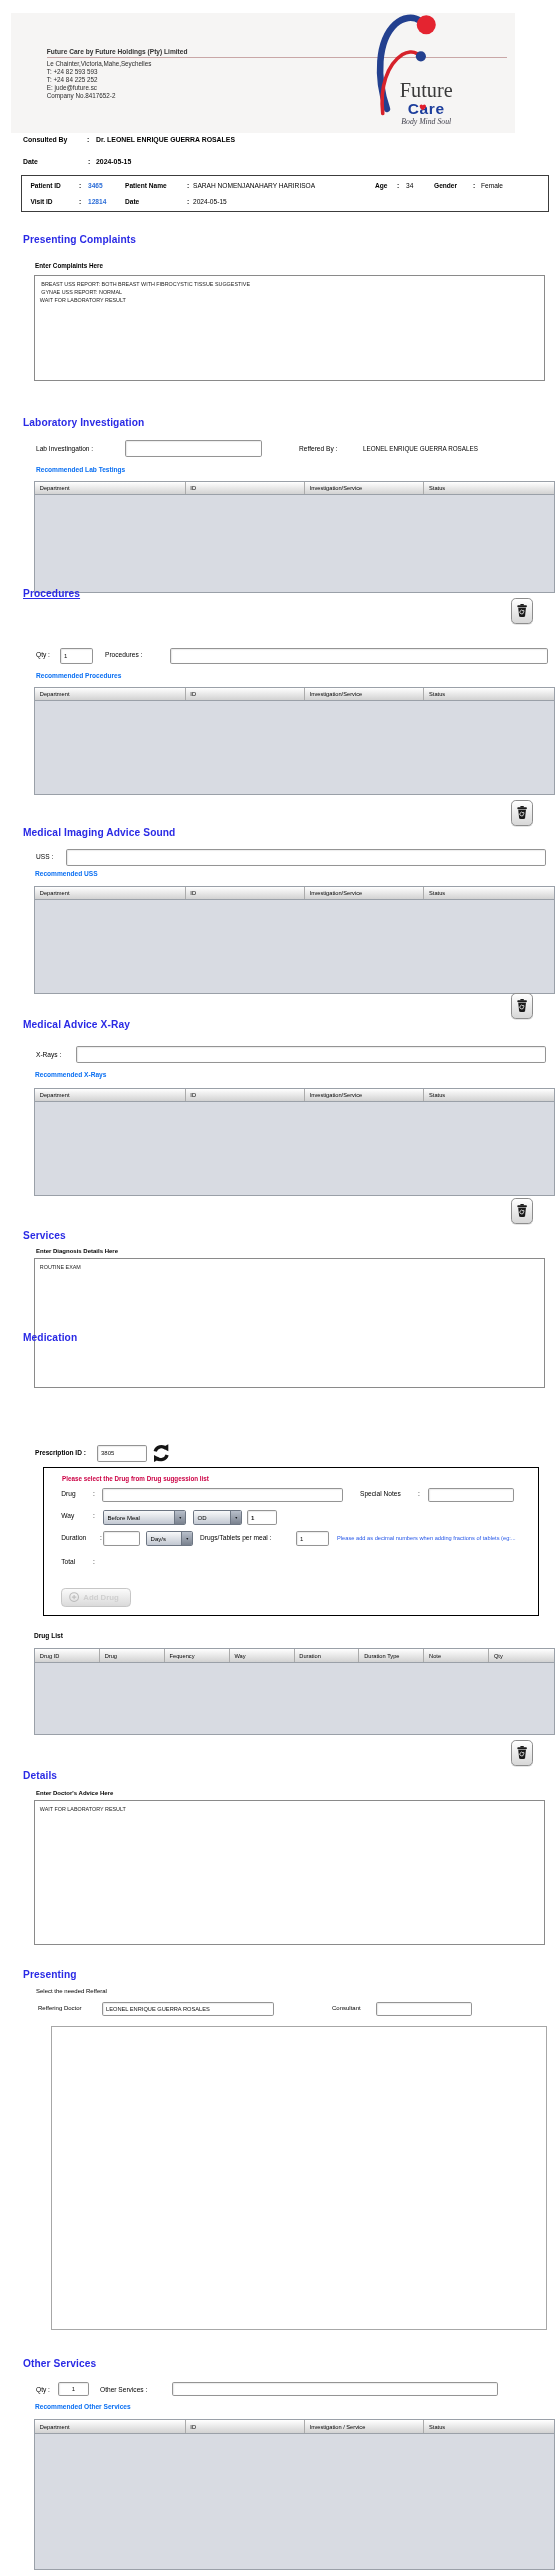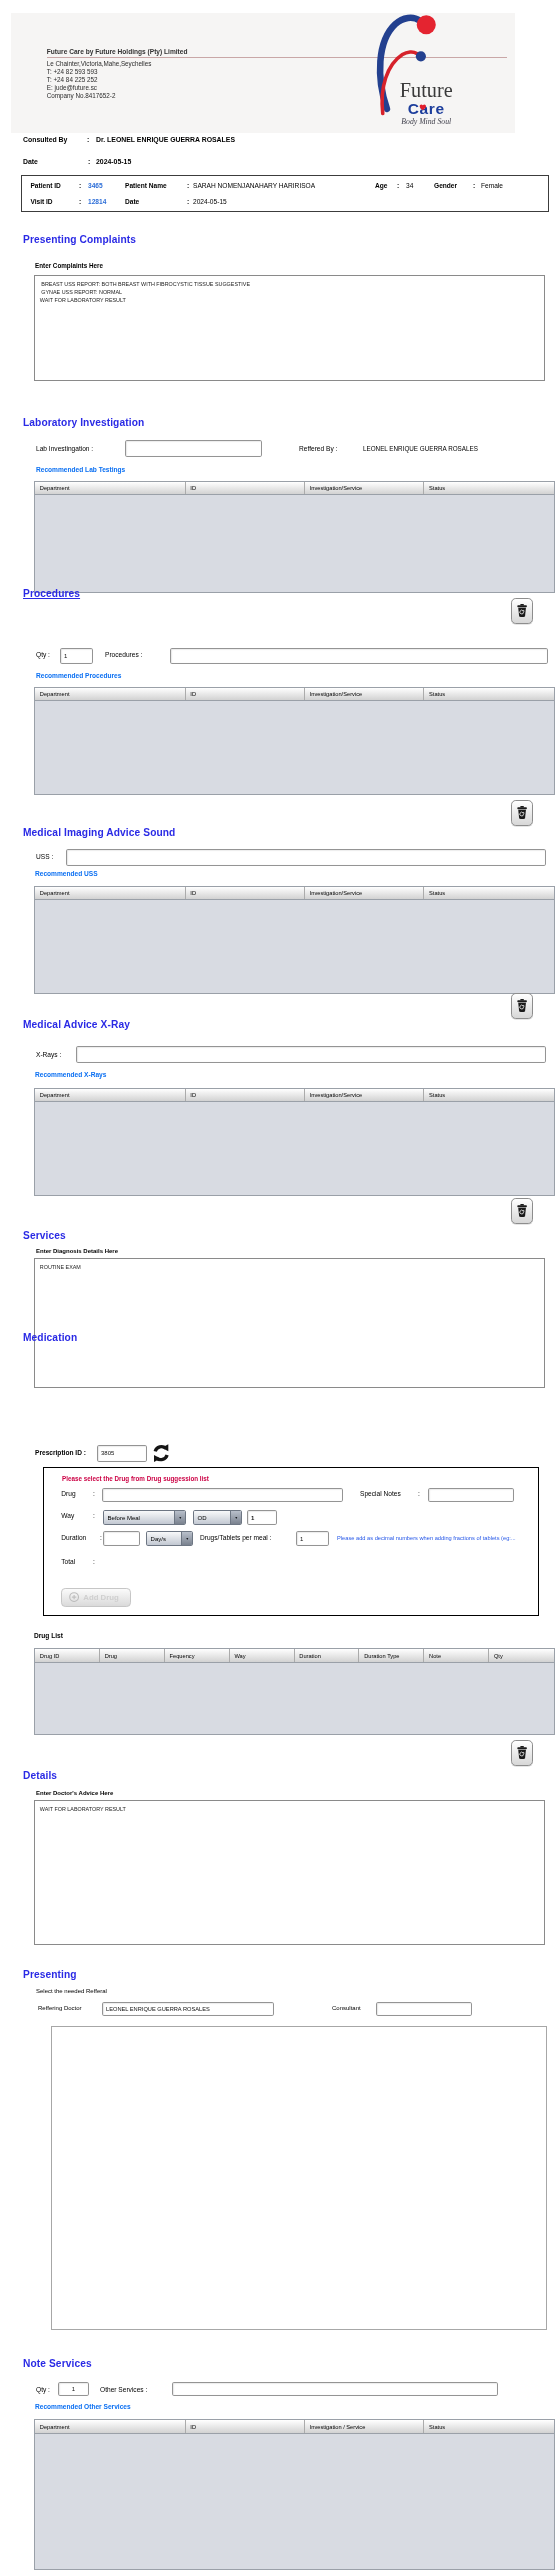--- a/index.html
+++ b/index.html
@@ -303,21 +303,21 @@
   <textarea class="ta" style="left: 34px; top: 1800px; width: 511px; height: 145px;">WAIT FOR LABORATORY RESULT</textarea>
 
   <div class="sec-title" style="top:1969px;">Presenting</div>
   <div class="lbl2" style="left:36px;top:1988px;font-weight:400;font-size:6px;">Select the needed Refferal</div>
   <span class="lbl" style="left:38px;top:2005px;font-size:6px;">Reffering Doctor</span>
   <input class="tb" style="left: 102px; top: 2002px; width: 172px; height: 13.7px; font-size: 5.7px;" value="LEONEL ENRIQUE GUERRA ROSALES">
   <span class="lbl" style="left:332px;top:2005px;font-size:6px;">Consultant</span>
   <input class="tb" style="left: 376px; top: 2002px; width: 96px; height: 13.7px;">
   <div class="listbox" style="left:51px;top:2026px;width:494px;height:302px;"></div>
 
-  <div class="sec-title" style="top:2358px;">Note Services</div>
+  <div class="sec-title" style="top:2358px;">Other Services</div>
   <span class="lbl" style="left:36px;top:2386px;">Qty :</span>
   <input class="tb" style="left: 58px; top: 2382px; width: 31px; height: 14.3px; text-align: center;" value="1">
   <span class="lbl" style="left:100px;top:2386px;">Other Services :</span>
   <input class="tb" style="left: 172px; top: 2382px; width: 326px; height: 14.3px;">
   <div class="rec" style="top:2403px;left:35px;">Recommended Other Services</div>
   <div class="dtable" style="top:2419px;height:151px;">
     <div class="thead h22">
       <div class="th" style="width:29%;">Department</div>
       <div class="th" style="width:23%;">ID</div>
       <div class="th" style="width:23%;">Investigation / Service</div>

